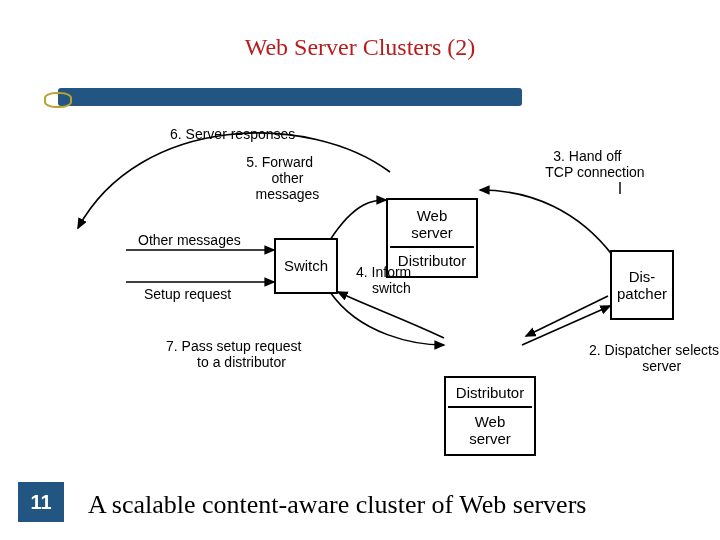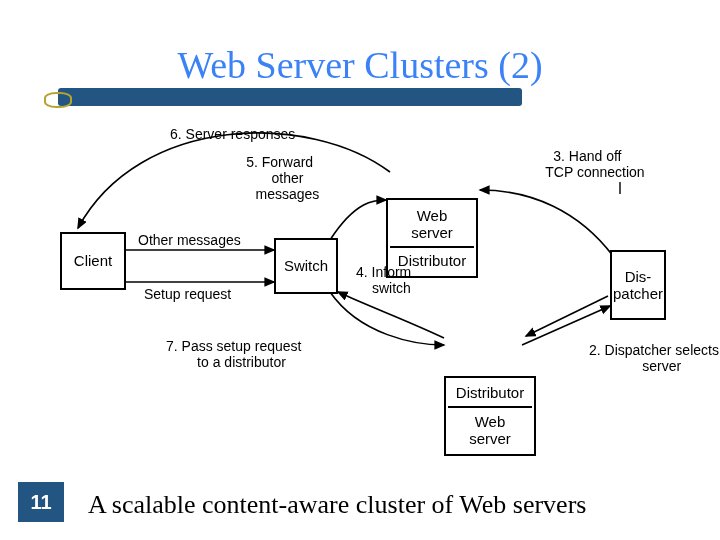--- a/index.html
+++ b/index.html
@@ -13,24 +13,24 @@
     position: relative;
     overflow: hidden;
   }
   .title-area {
     position: absolute;
     left: 0; right: 0;
     top: 30px;
     text-align: center;
   }
   .title-area h1 {
-    margin: 13px;
-    font-size: 38px;
+    margin: 4px;
+    font-size: 24px;
     font-weight: normal;
-    color: #3b82f6;
+    color: #b91c1c;
     font-family: "Times New Roman", Times, serif;
   }
   .accent-line {
     position: absolute;
     left: 58px;
     top: 88px;
     width: 464px;
     height: 18px;
     background: #225581;
     border-radius: 3px;
@@ -143,23 +143,20 @@
 
     <line x1="462" y1="225" x2="550" y2="186" stroke="#000" stroke-width="1.6" marker-end="url(#ah)"></line>
 
     <line x1="548" y1="176" x2="466" y2="216" stroke="#000" stroke-width="1.6" marker-end="url(#ah)"></line>
 
     <path d="M 556 140 C 520 90, 470 70, 420 70" fill="none" stroke="#000" stroke-width="1.6" marker-end="url(#ah)"></path>
 
     <line x1="560" y1="62" x2="560" y2="74" stroke="#000" stroke-width="1.4"></line>
   </svg>
 
-  <div class="box" style="left:0px; top:112px; width:66px; height:58px;">
-    <span>Client</span>
-  </div>
 
   <div class="box" style="left:214px; top:118px; width:64px; height:56px;">
     <span>Switch</span>
   </div>
 
   <div class="box tall" style="left:326px; top:30px; width:92px; height:80px; flex-direction:column;">
     <div style="flex:1; display:flex; align-items:center; justify-content:center;">
       <span style="white-space:pre;">Web
 server</span>
     </div>
@@ -171,21 +168,21 @@
   <div class="box tall" style="left:384px; top:208px; width:92px; height:80px; flex-direction:column;">
     <div style="flex:0 0 26px; display:flex; align-items:center; justify-content:center;">
       <span>Distributor</span>
     </div>
     <div class="sub" style="flex:1; display:flex; align-items:center; justify-content:center;">
       <span style="white-space:pre;">Web
 server</span>
     </div>
   </div>
 
-  <div class="box" style="left:550px; top:130px; width:56px; height:70px;align-items:center;">
+  <div class="box" style="left:550px; top:130px; width:64px; height:70px;align-items:center;">
     <span style="white-space:pre;">Dis-
 patcher</span>
   </div>
 
   <div class="lbl" style="left:110px; top:6px;">6. Server responses</div>
   <div class="lbl" style="left:180px; top:34px;">5. Forward
     other
     messages</div>
   <div class="lbl" style="left:470px; top:28px;">3. Hand off
     TCP connection</div>

